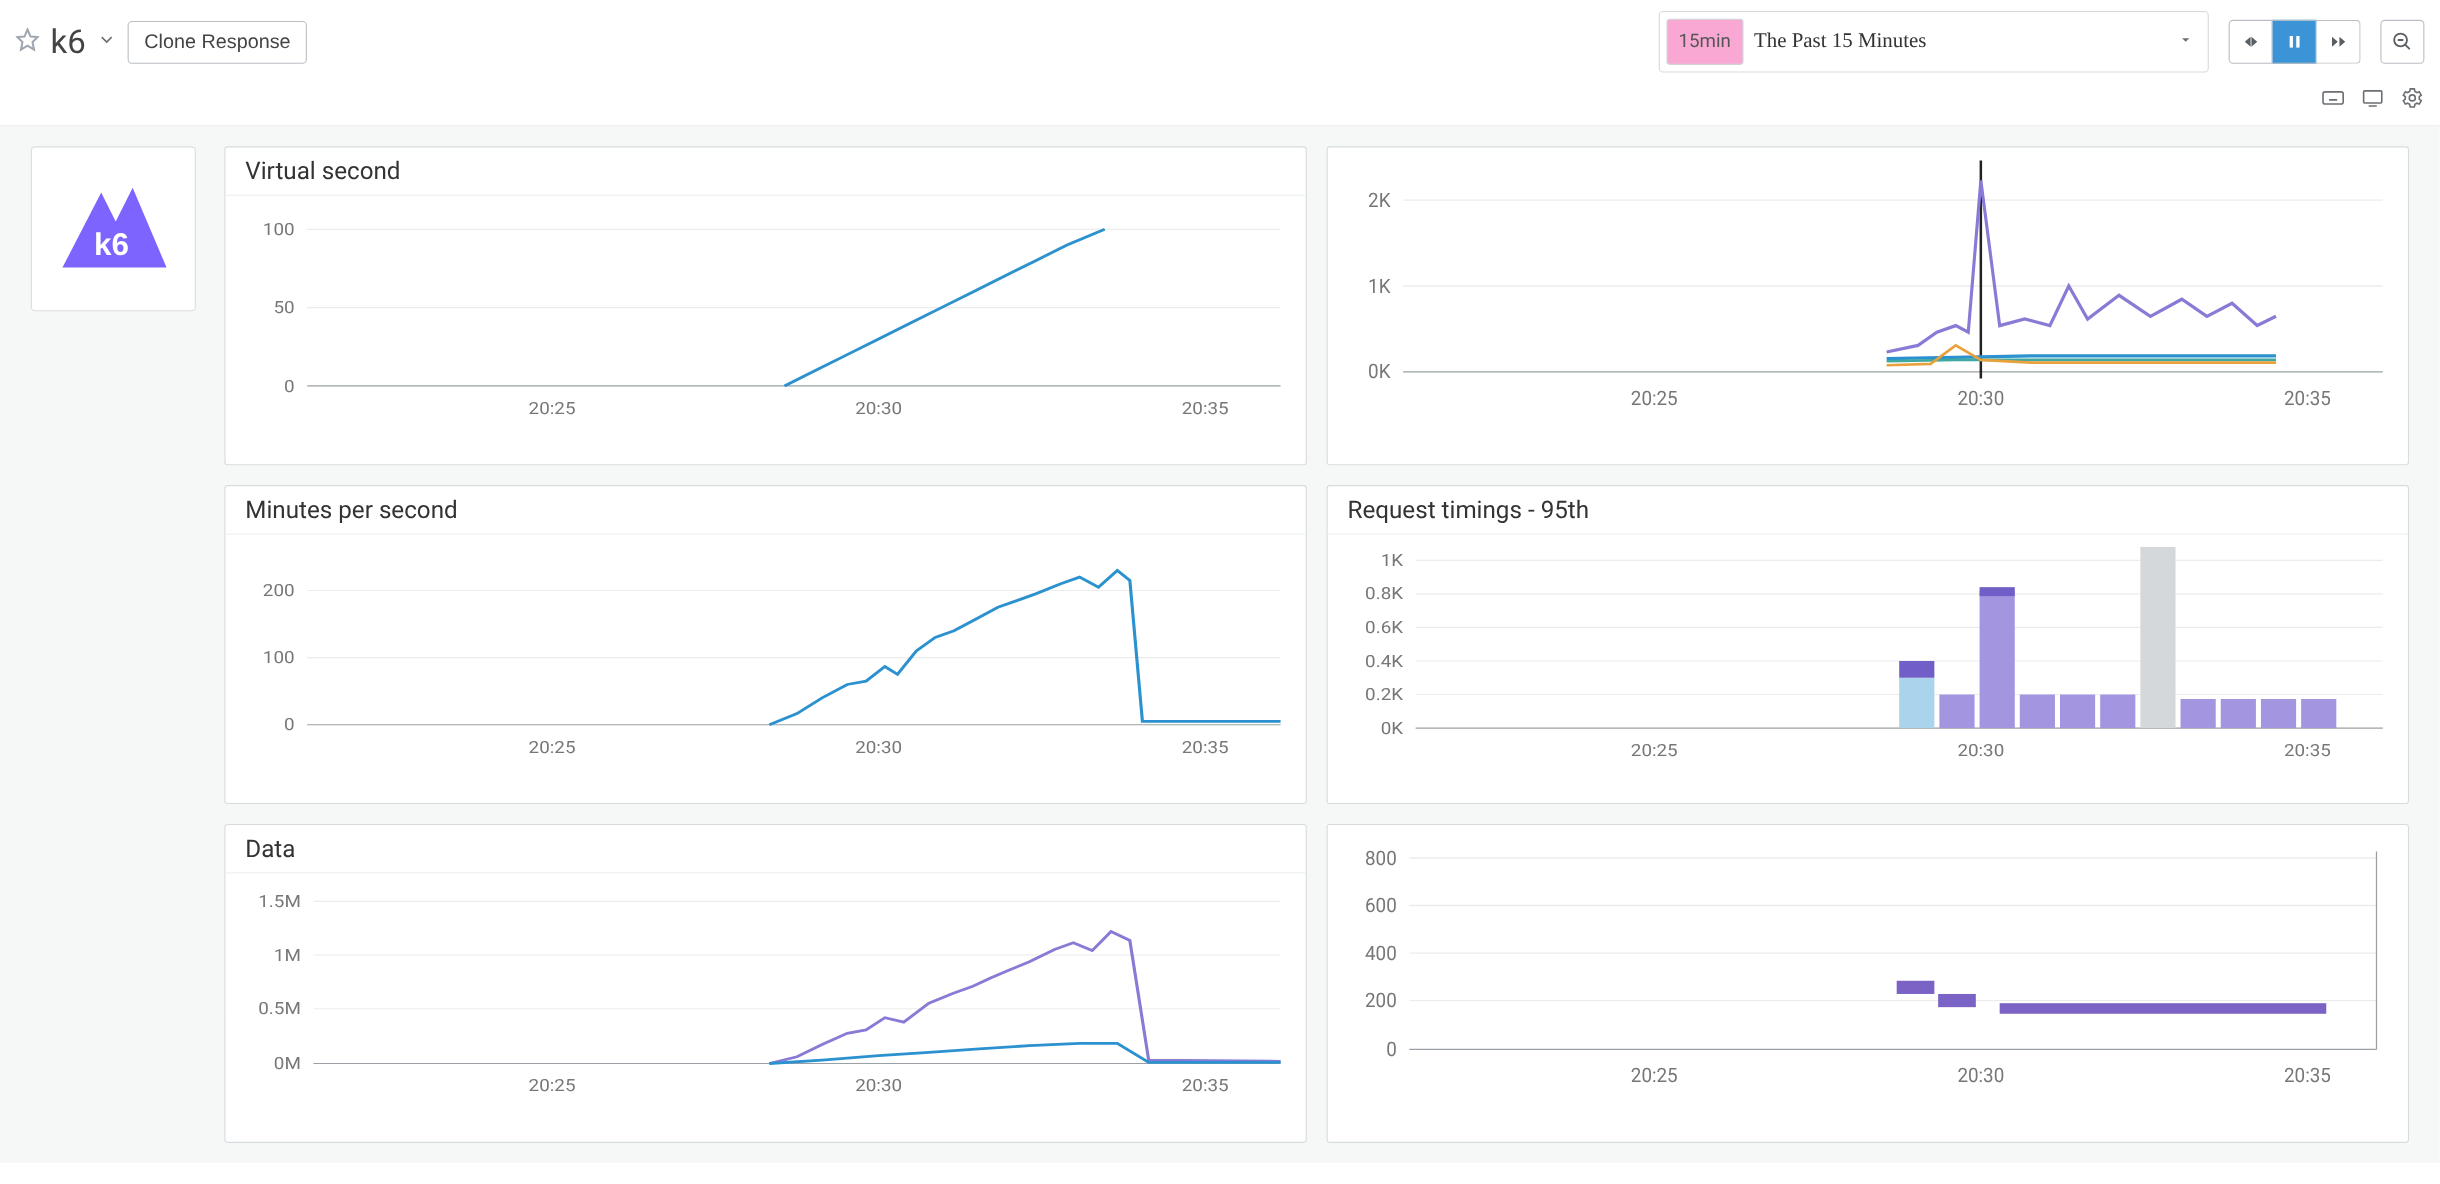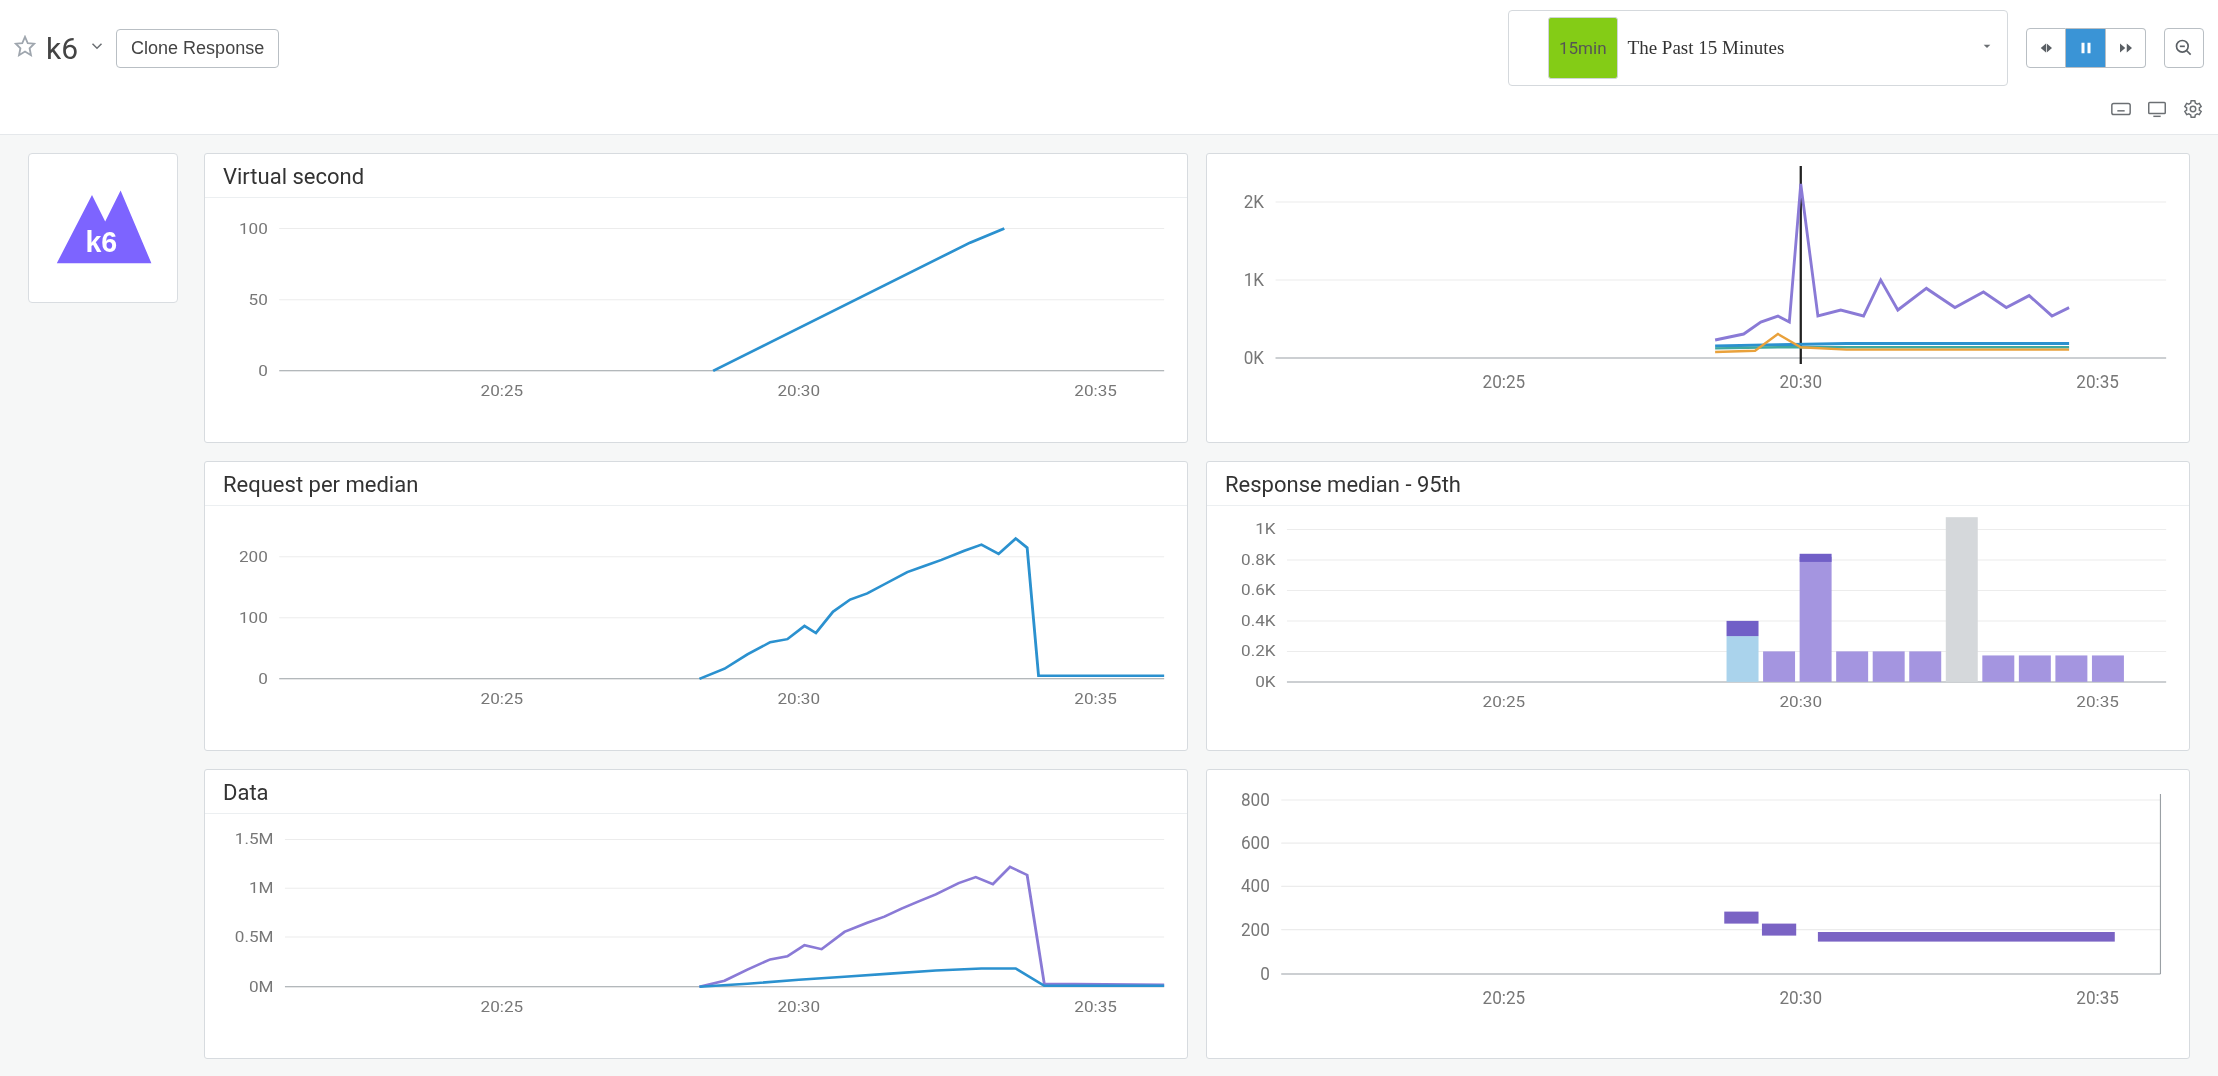--- a/index.html
+++ b/index.html
@@ -5,21 +5,21 @@
   * { box-sizing: border-box; margin: 0; padding: 0; }
   html, body { width: 2218px; height: 1076px; font-family: -apple-system, BlinkMacSystemFont, "Segoe UI", Roboto, Helvetica, Arial, sans-serif; background: #fff; color: #333; }
   
   .topbar { display: flex; align-items: center; padding: 10px 14px 6px 14px; gap: 10px; }
   .star { width: 22px; height: 22px; color: #9fa6ae; }
   .title { font-size: 30px; font-weight: 400; color: #444; }
   .title-caret { width: 18px; height: 18px; color: #6b6f73; }
   .btn { background: #fff; border: 1px solid #b9bfc4; border-radius: 4px; padding: 8px 14px; font-size: 18px; color: #444; cursor: pointer; }
   .spacer { flex: 1; }
   .timerange { display: flex; align-items: center; gap: 10px; border: 1px solid #d5d9dd; border-radius: 4px; padding: 6px 12px 6px 6px; background: #fff; min-width: 500px; }
-  .timerange .badge { background: #84cc16; border: 1px solid #cfd4d9; border-radius: 3px; padding: 20px 10px; font-size: 17px; color: #555; margin-left: 33px; }
+  .timerange .badge { background: #f9a8d4; border: 1px solid #cfd4d9; border-radius: 3px; padding: 10px 10px; font-size: 17px; color: #555; }
   .timerange .label { font-size: 19px; color: #333; flex: 1; font-family: Liberation Serif, serif; }
   .timerange .caret-down { color: #6b6f73; }
   .iconbar { display: flex; gap: 0; margin-left: 8px; }
   .iconbtn { width: 40px; height: 40px; border: 1px solid #b9bfc4; background: #fff; display: flex; align-items: center; justify-content: center; color: #5a5f64; }
   .iconbtn + .iconbtn { border-left: none; }
   .iconbtn:first-child { border-radius: 4px 0 0 4px; }
   .iconbtn:last-child { border-radius: 0 4px 4px 0; }
   .iconbtn.active { background: #3a94d6; color: #fff; }
   .iconbtn.single { border-radius: 4px; border: 1px solid #b9bfc4; margin-left: 8px; }
   .righticons { display: flex; justify-content: flex-end; gap: 14px; padding: 6px 14px 10px 0; color: #6b6f73; }
@@ -170,39 +170,39 @@
           <polyline class="series-blue" points="445,160 500,159 560,158 620,158 680,158 755,158"></polyline>
 
           <polyline class="series-teal" points="445,162 500,161 560,161 620,161 680,161 755,161"></polyline>
 
           <polyline class="series-orange" points="445,165 480,164 500,150 520,161 560,163 620,163 680,163 755,163"></polyline>
         </svg>
       </div>
     </div>
 
     <div class="panel">
-      <div class="panel-title">Request per median</div>
+      <div class="panel-title">Minutes per second</div>
       <div class="panel-body">
         <svg viewBox="0 0 860 240" preserveAspectRatio="none">
           <text class="axis-tick" x="55" y="55" text-anchor="end">200</text>
           <text class="axis-tick" x="55" y="115" text-anchor="end">100</text>
           <text class="axis-tick" x="55" y="175" text-anchor="end">0</text>
           <line class="grid-line" x1="65" y1="50" x2="840" y2="50"></line>
           <line class="grid-line" x1="65" y1="110" x2="840" y2="110"></line>
           <line class="axis-line" x1="65" y1="170" x2="840" y2="170"></line>
           <text class="axis-tick" x="260" y="195" text-anchor="middle">20:25</text>
           <text class="axis-tick" x="520" y="195" text-anchor="middle">20:30</text>
           <text class="axis-tick" x="780" y="195" text-anchor="middle">20:35</text>
           <polyline class="series-blue" points="433,170 455,160 475,146 495,134 510,131 525,118 535,125 550,104 565,92 580,86 595,77 615,65 630,59 645,53 665,44 680,38 695,47 710,32 720,41 730,167 840,167"></polyline>
         </svg>
       </div>
     </div>
 
     <div class="panel">
-      <div class="panel-title">Response median - 95th</div>
+      <div class="panel-title">Request timings - 95th</div>
       <div class="panel-body">
         <svg viewBox="0 0 860 240" preserveAspectRatio="none">
           <text class="axis-tick" x="60" y="28" text-anchor="end">1K</text>
           <text class="axis-tick" x="60" y="58" text-anchor="end">0.8K</text>
           <text class="axis-tick" x="60" y="88" text-anchor="end">0.6K</text>
           <text class="axis-tick" x="60" y="118" text-anchor="end">0.4K</text>
           <text class="axis-tick" x="60" y="148" text-anchor="end">0.2K</text>
           <text class="axis-tick" x="60" y="178" text-anchor="end">0K</text>
           <line class="grid-line" x1="70" y1="23" x2="840" y2="23"></line>
           <line class="grid-line" x1="70" y1="53" x2="840" y2="53"></line>

